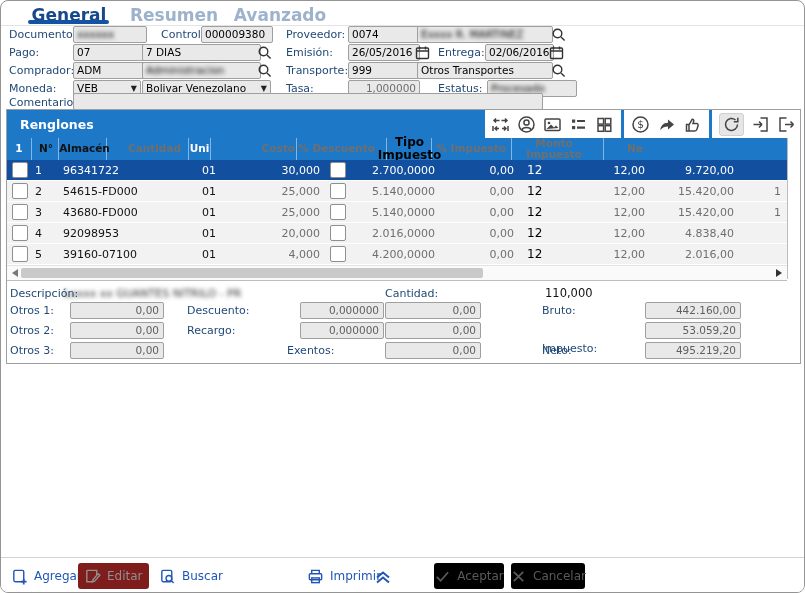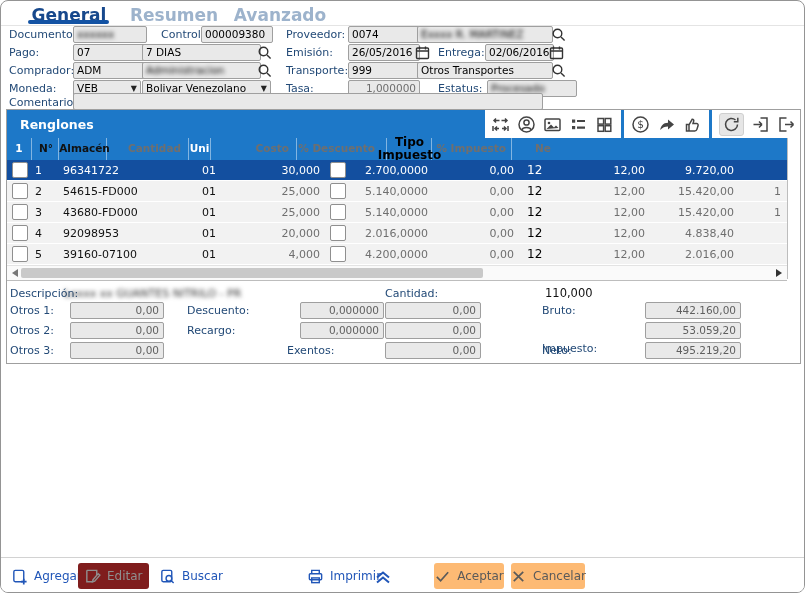--- a/index.html
+++ b/index.html
@@ -40,21 +40,21 @@
   .trow{display:flex;height:20px;margin-bottom:1px;background:#f2f2f2;font-size:11px;align-items:center;}
   .trow.sel{background:#134f9f;}
   .trow.sel .td{color:#fff !important;}
   .td{height:100%;display:flex;align-items:center;overflow:hidden;white-space:nowrap;box-sizing:border-box;}
   .c0{width:25px;justify-content:center;}
   .c1{width:27px;padding-left:3px;color:#111;}
   .c2{width:138px;padding-left:4px;color:#111;}
   .c3{width:48px;padding-left:5px;color:#111;}
   .c4{width:82px;justify-content:flex-end;padding-right:7px;color:#6f6f6f;}
   .c5{width:22px;justify-content:center;}
-  .c6{width:86px;justify-content:flex-end;padding-right:7px;color:#6f6f6f;}
+  .c6{width:86px;justify-content:flex-end;color:#6f6f6f;}
   .c7{width:90px;justify-content:flex-end;padding-right:11px;color:#6f6f6f;}
   .c8{width:45px;padding-left:2px;color:#000;font-size:12px;}
   .c9{width:80px;justify-content:flex-end;padding-right:5px;color:#6f6f6f;}
   .c10{width:92px;justify-content:flex-end;padding-right:8px;color:#6f6f6f;}
   .c11{width:45px;justify-content:flex-end;padding-right:6px;color:#6f6f6f;}
   .cbx{width:14px;height:14px;background:#fff;border:1px solid #8f8f8f;border-radius:2px;}
   .hscroll{position:absolute;left:0;top:155px;width:780px;height:14px;background:#fafafa;
     border-top:1px solid #e3e3e3;border-bottom:1px solid #bdbdbd;}
   .harrow{position:absolute;top:3px;width:0;height:0;border-top:4px solid transparent;border-bottom:4px solid transparent;}
   .harrow.left{left:5px;border-right:6px solid #777;}
@@ -69,21 +69,21 @@
   
   .divider{position:absolute;left:0;right:0;top:556px;height:1px;background:#d2d2d2;}
   .toolbar{position:absolute;left:0;right:0;top:557px;bottom:0;background:#fff;}
   .btn{position:absolute;top:5px;height:26px;display:flex;align-items:center;justify-content:center;gap:6px;
     font-size:12px;border-radius:3px;padding:0 6px;box-sizing:border-box;cursor:default;}
   .btn svg{width:17px;height:17px;fill:none;stroke-width:1.5;flex:none;}
   .btn.blue{color:#2156b8;}
   .btn.blue svg{stroke:#2156b8;}
   .btn.disabled{color:#8f8f8f;background:#7f1d1d;}
   .btn.disabled svg{stroke:#8f8f8f;}
-  .btn.neutral{color:#5a5a5a;background:#fdba74;}
+  .btn.neutral{color:#5a5a5a;background:#000000;}
   .btn.neutral svg{stroke:#5a5a5a;}
   .chev{position:absolute;top:8px;left:372px;}
   .chev svg{width:20px;height:20px;stroke:#2156b8;fill:none;stroke-width:2;}
 </style>
 </head>
 <body>
 
 <div class="window">
 
   <div class="tabbar">
@@ -237,20 +237,21 @@
     <div class="thead">
       <div class="th c0">1</div>
       <div class="th c1">N°</div>
       <div class="th c3">Almacén</div>
       <div class="th c4">Cantidad</div>
       <div class="th c5">Uni</div>
       <div class="th c6">Costo</div>
       <div class="th c7">% Descuento</div>
       <div class="th c8">Tipo Impuesto</div>
       <div class="th c9">% Impuesto</div>
+      <div class="th c10">Monto Impuesto</div>
       <div class="th c11" style="border-right:none">Ne</div>
     </div>
 
     <div class="tbody">
         <div class="trow sel">
     <div class="td c0">
             <span class="cbx"></span>
           </div>
     <div class="td c1">1</div>
     <div class="td c2">96341722</div>

